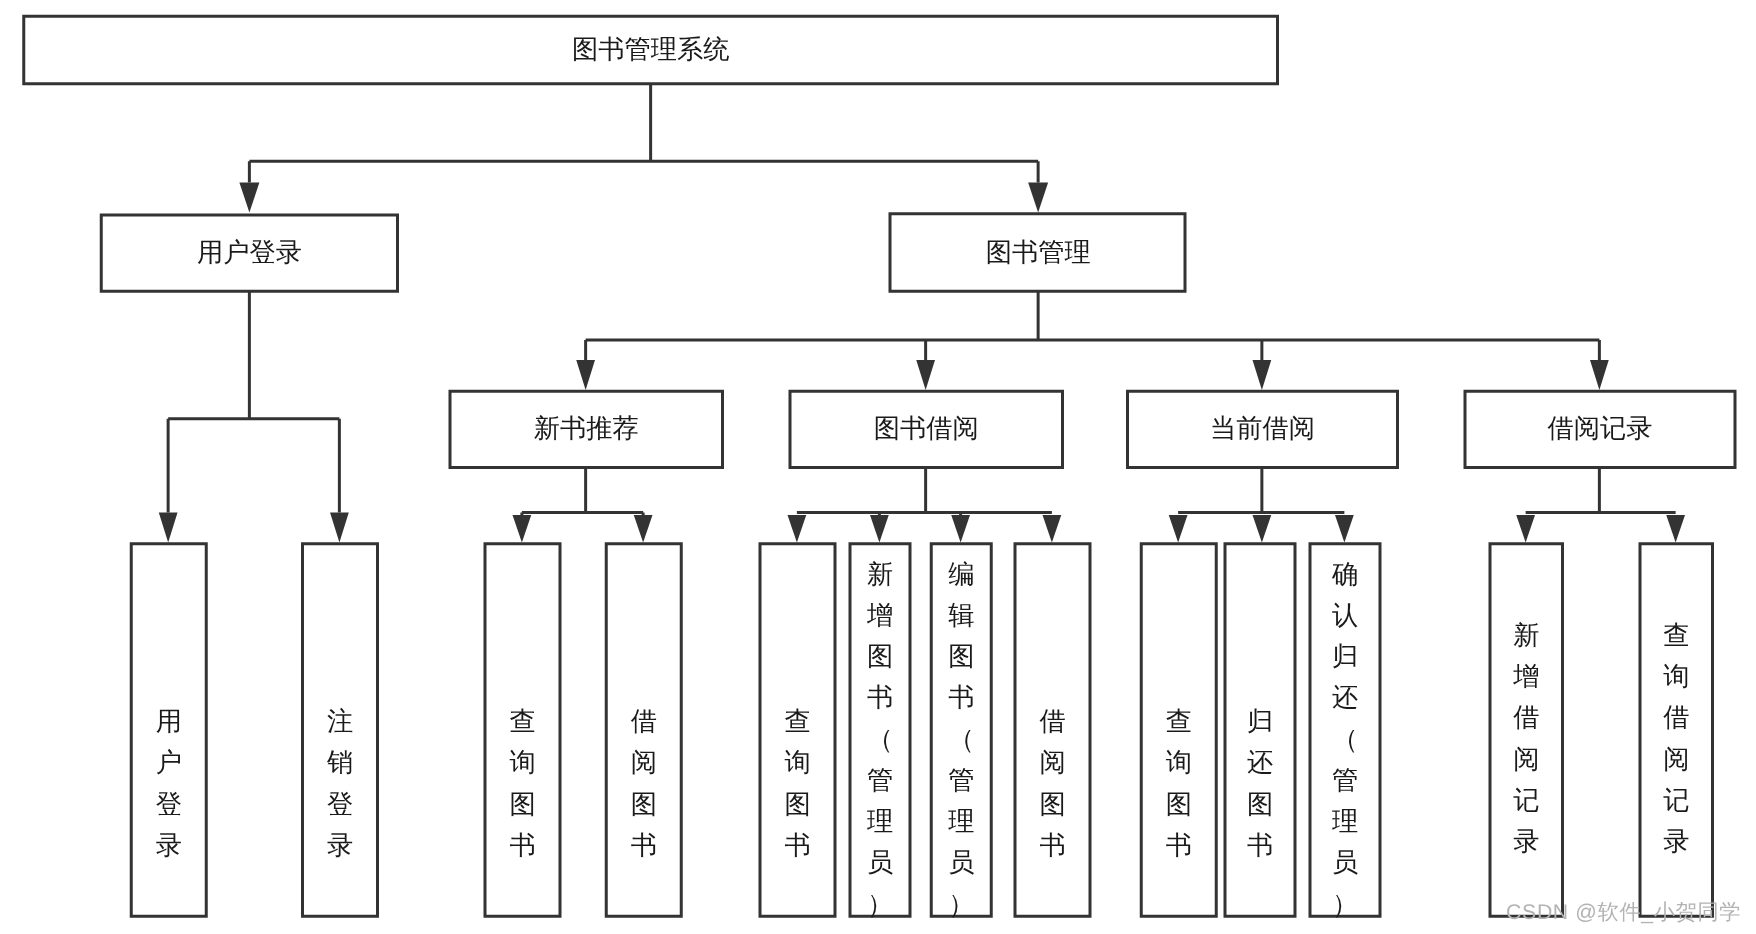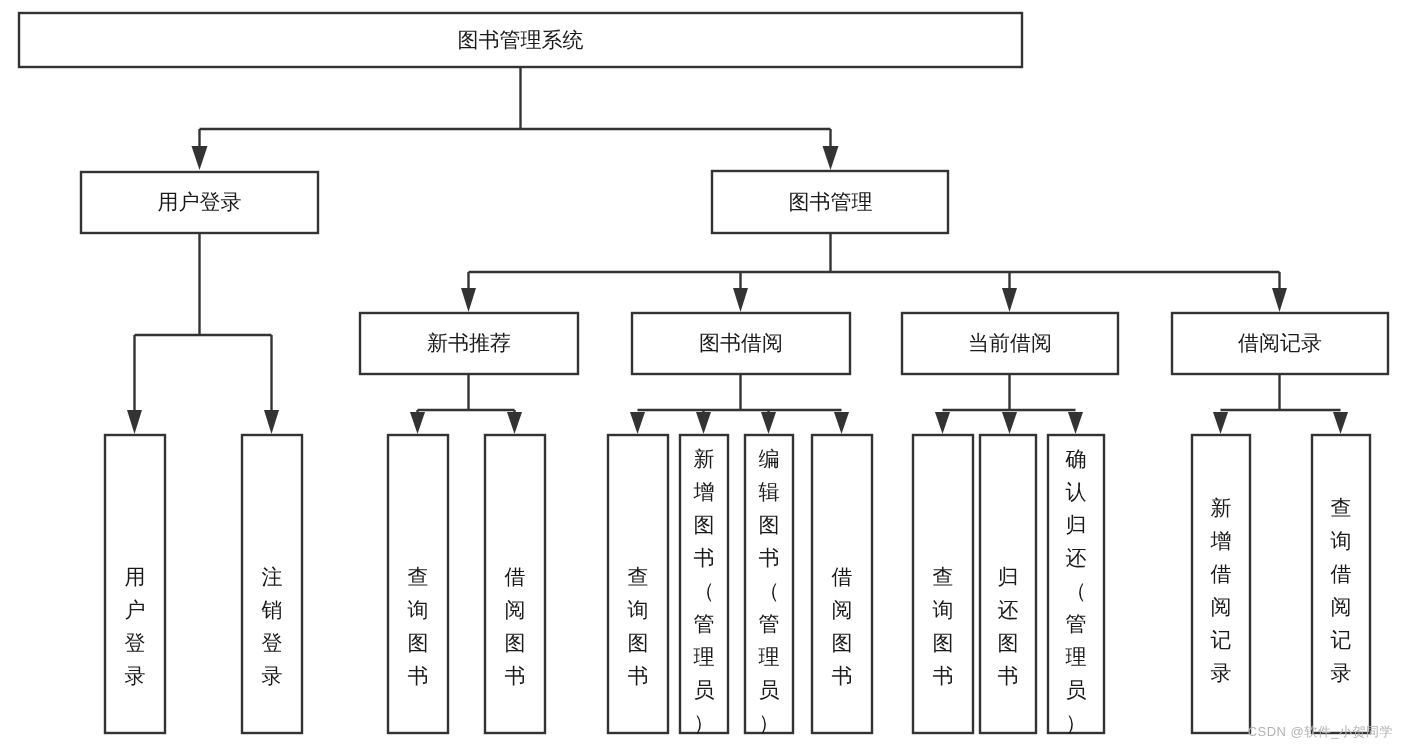--- a/index.html
+++ b/index.html
@@ -52,21 +52,21 @@
     fill: #1a1a1a;
     font-family: "Liberation Sans", "DejaVu Sans", sans-serif;
     font-size: 21px;
     text-anchor: middle;
   }
   .watermark {
     position: absolute;
     right: 12px;
     bottom: 6px;
     font-family: "Liberation Sans", "DejaVu Sans", sans-serif;
-    font-size: 13px;
+    font-size: 17px;
     color: #b3b3b3;
     letter-spacing: 0.5px;
     white-space: nowrap;
     pointer-events: none;
   }
 </style>
 </head>
 <body>
 
 <div id="diagram-root">

